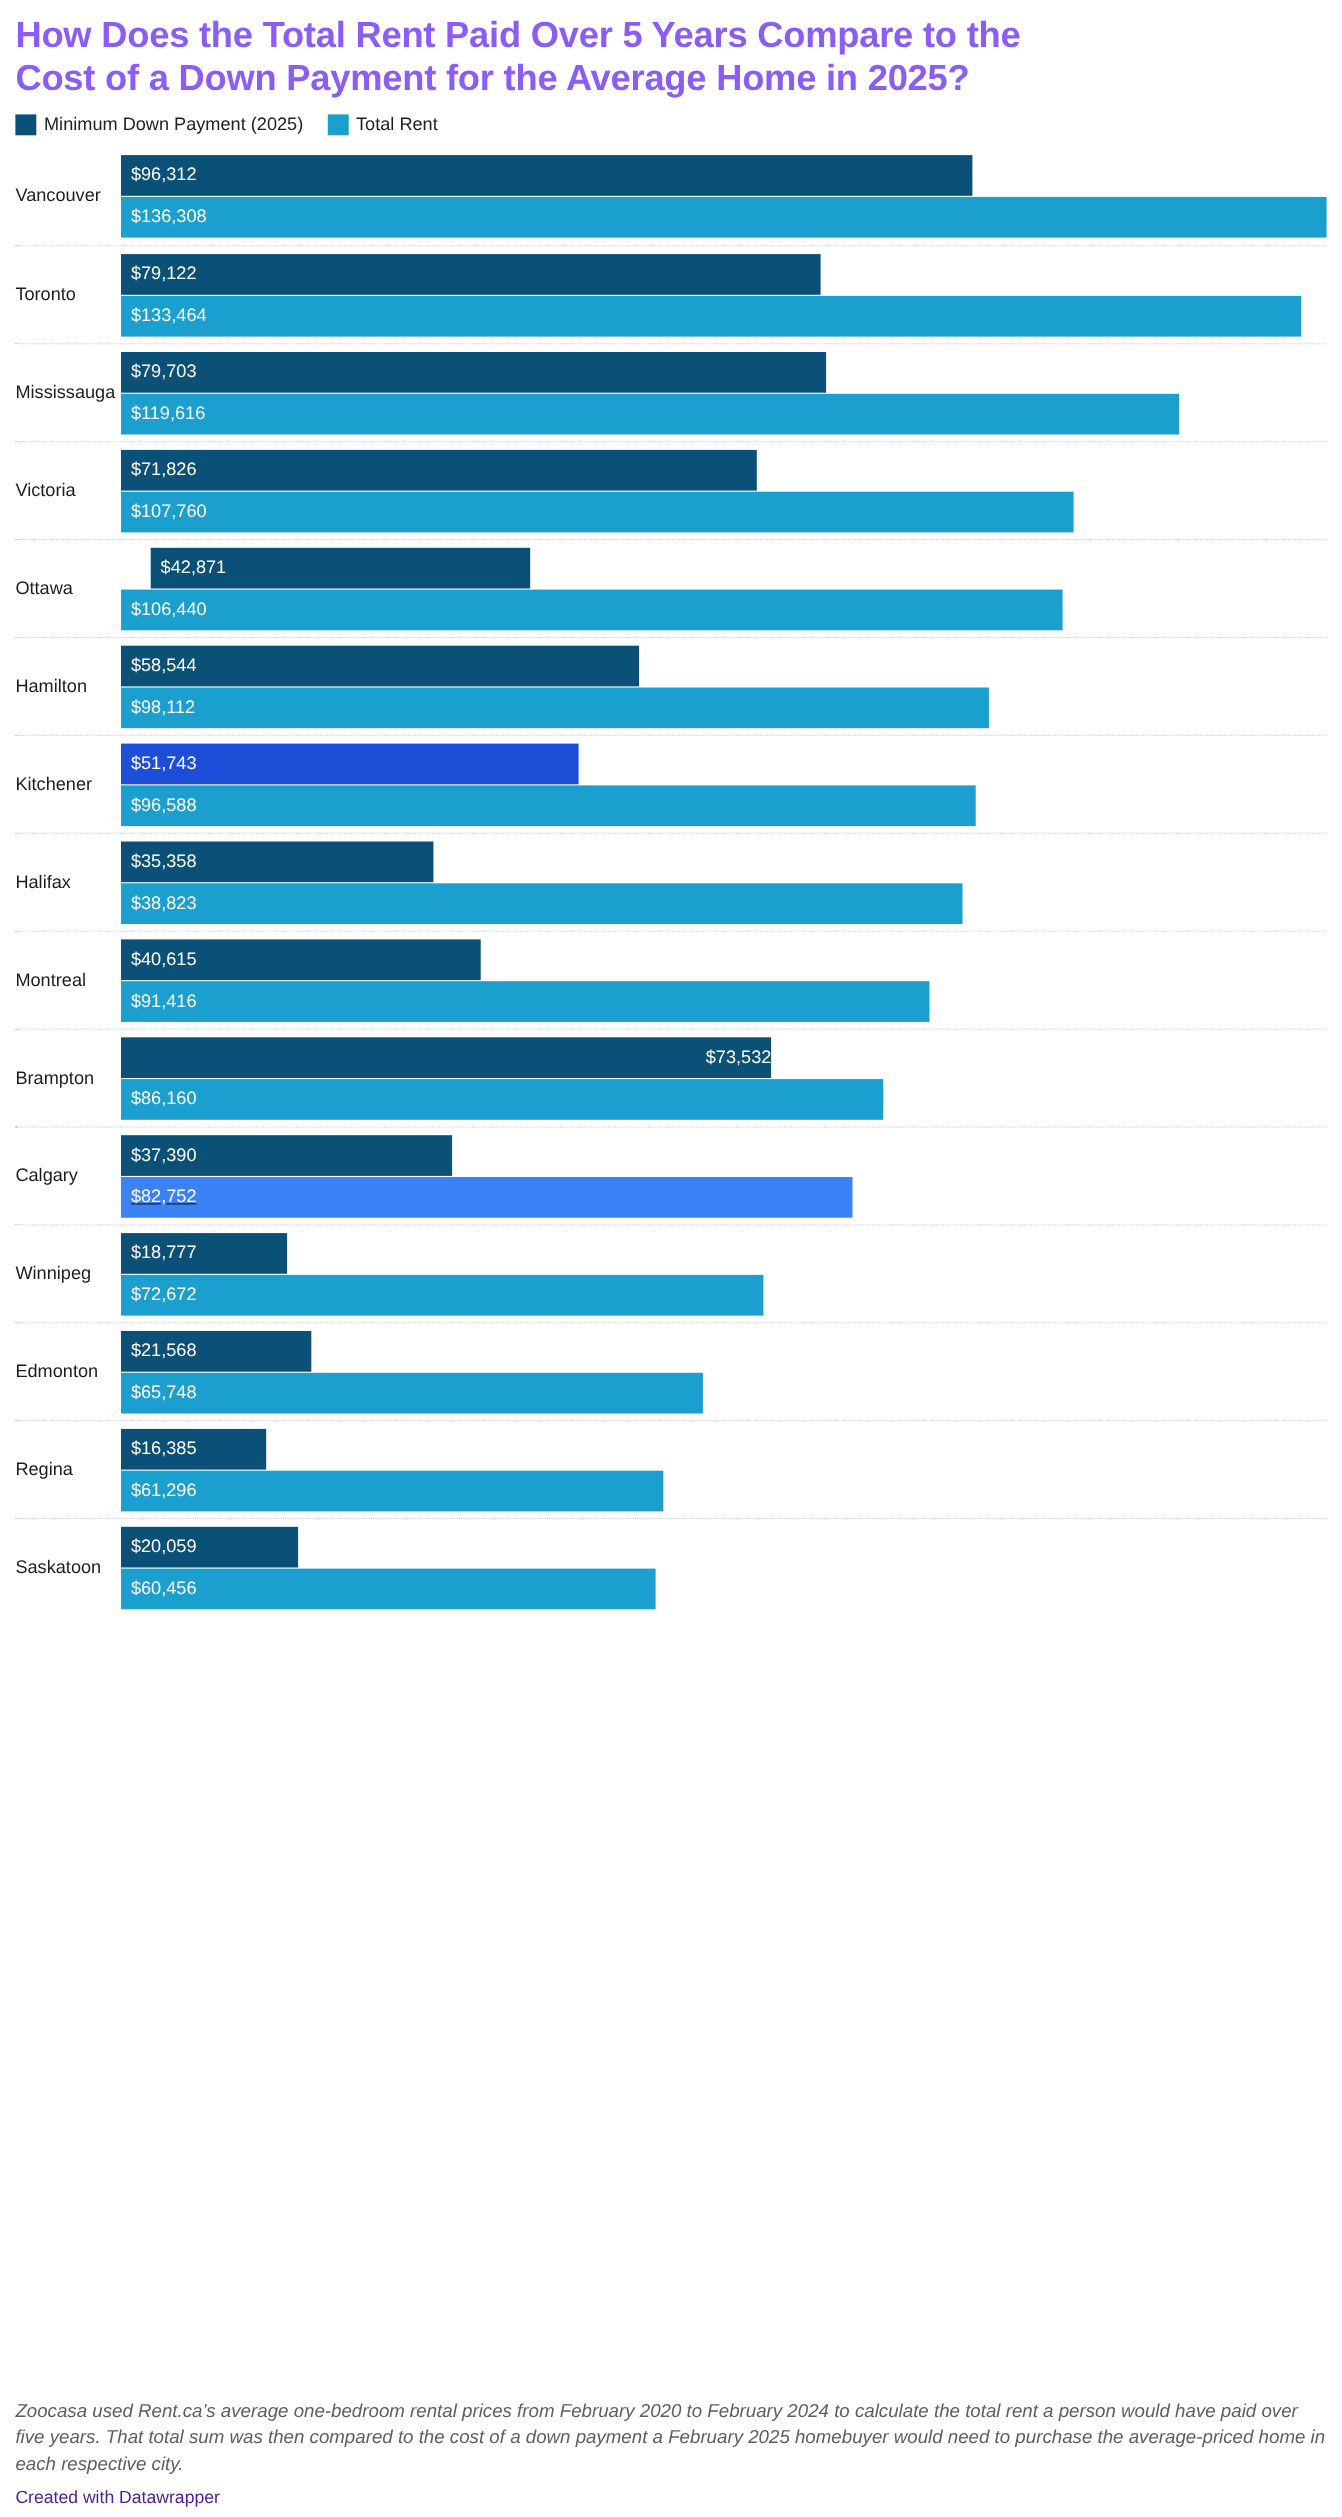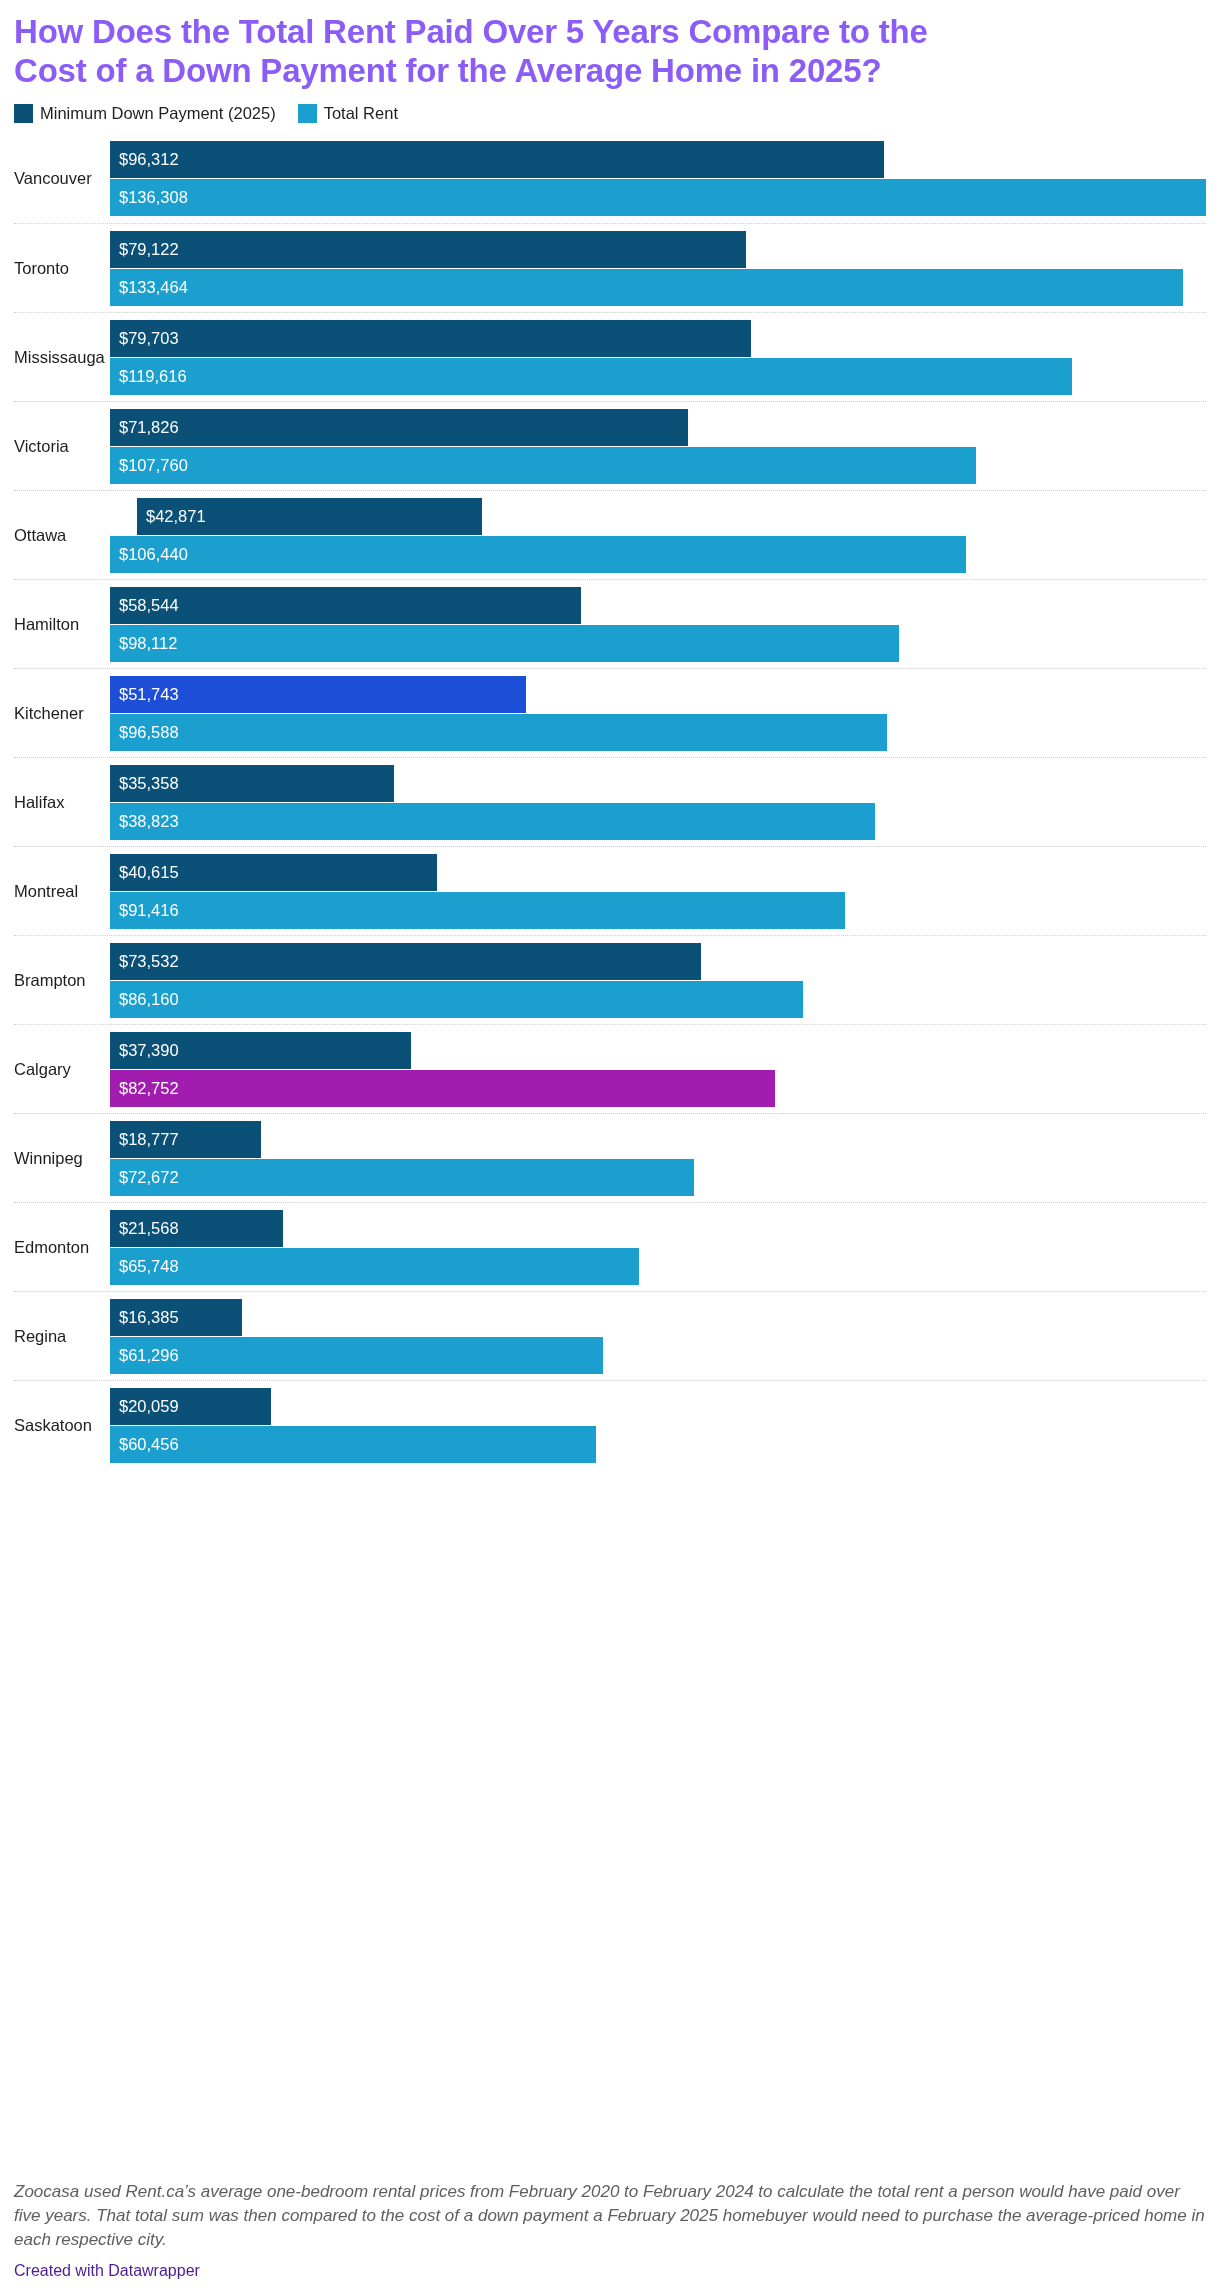--- a/index.html
+++ b/index.html
@@ -217,37 +217,37 @@
             <div class="bar light" style="background: rgb(27, 159, 206); width: 67.0658%;">
               <span class="bar-value">$91,416</span>
             </div>
           </div>
         </div>
       </div>
       <div class="row">
         <div class="row-inner">
           <div class="cat-label">Brampton</div>
           <div class="bars">
-            <div class="bar dark" style="background: rgb(10, 80, 119); width: 53.9455%;">
+            <div class="bar dark" style="background: rgb(10, 80, 119); width: 53.9455%; justify-content: flex-end;">
               <span class="bar-value">$73,532</span>
             </div>
             <div class="bar light" style="background: rgb(27, 159, 206); width: 63.2098%;">
               <span class="bar-value">$86,160</span>
             </div>
           </div>
         </div>
       </div>
       <div class="row">
         <div class="row-inner">
           <div class="cat-label">Calgary</div>
           <div class="bars">
             <div class="bar dark" style="background: rgb(10, 80, 119); width: 27.4305%;">
               <span class="bar-value">$37,390</span>
             </div>
-            <div class="bar light" style="background: #a21caf; width: 60.7096%;">
+            <div class="bar light" style="background: #3b82f6; width: 60.7096%; text-decoration: underline;">
               <span class="bar-value">$82,752</span>
             </div>
           </div>
         </div>
       </div>
       <div class="row">
         <div class="row-inner">
           <div class="cat-label">Winnipeg</div>
           <div class="bars">
             <div class="bar dark" style="background: rgb(10, 80, 119); width: 13.7754%;">

